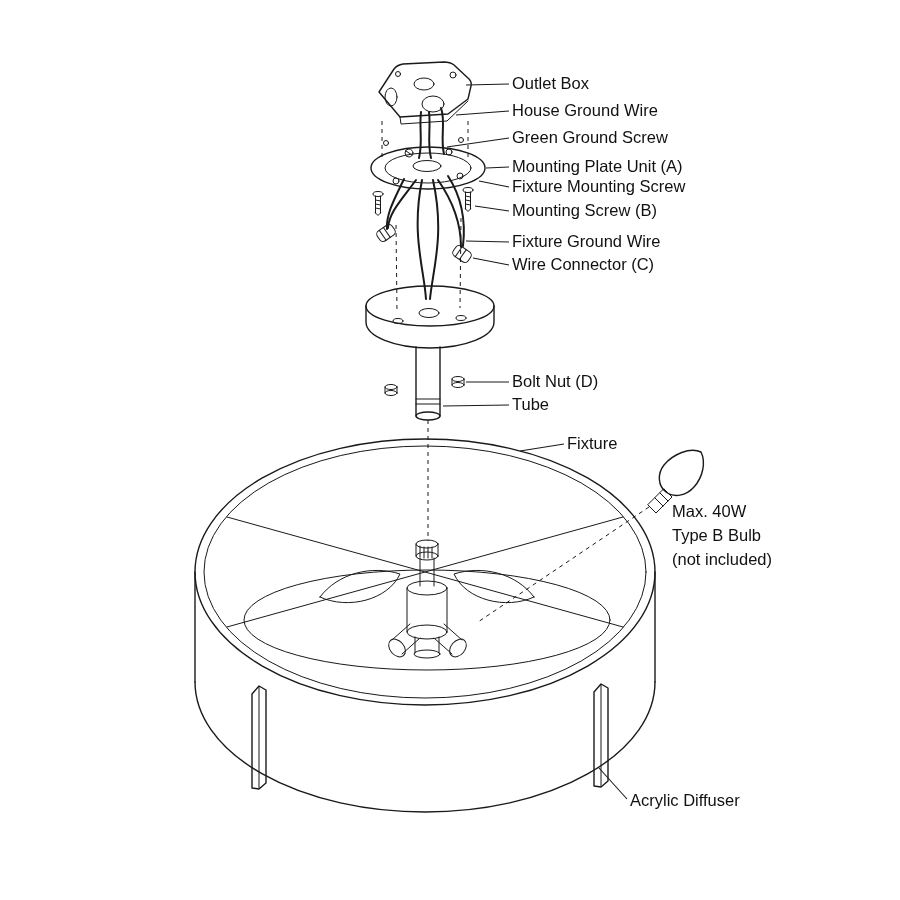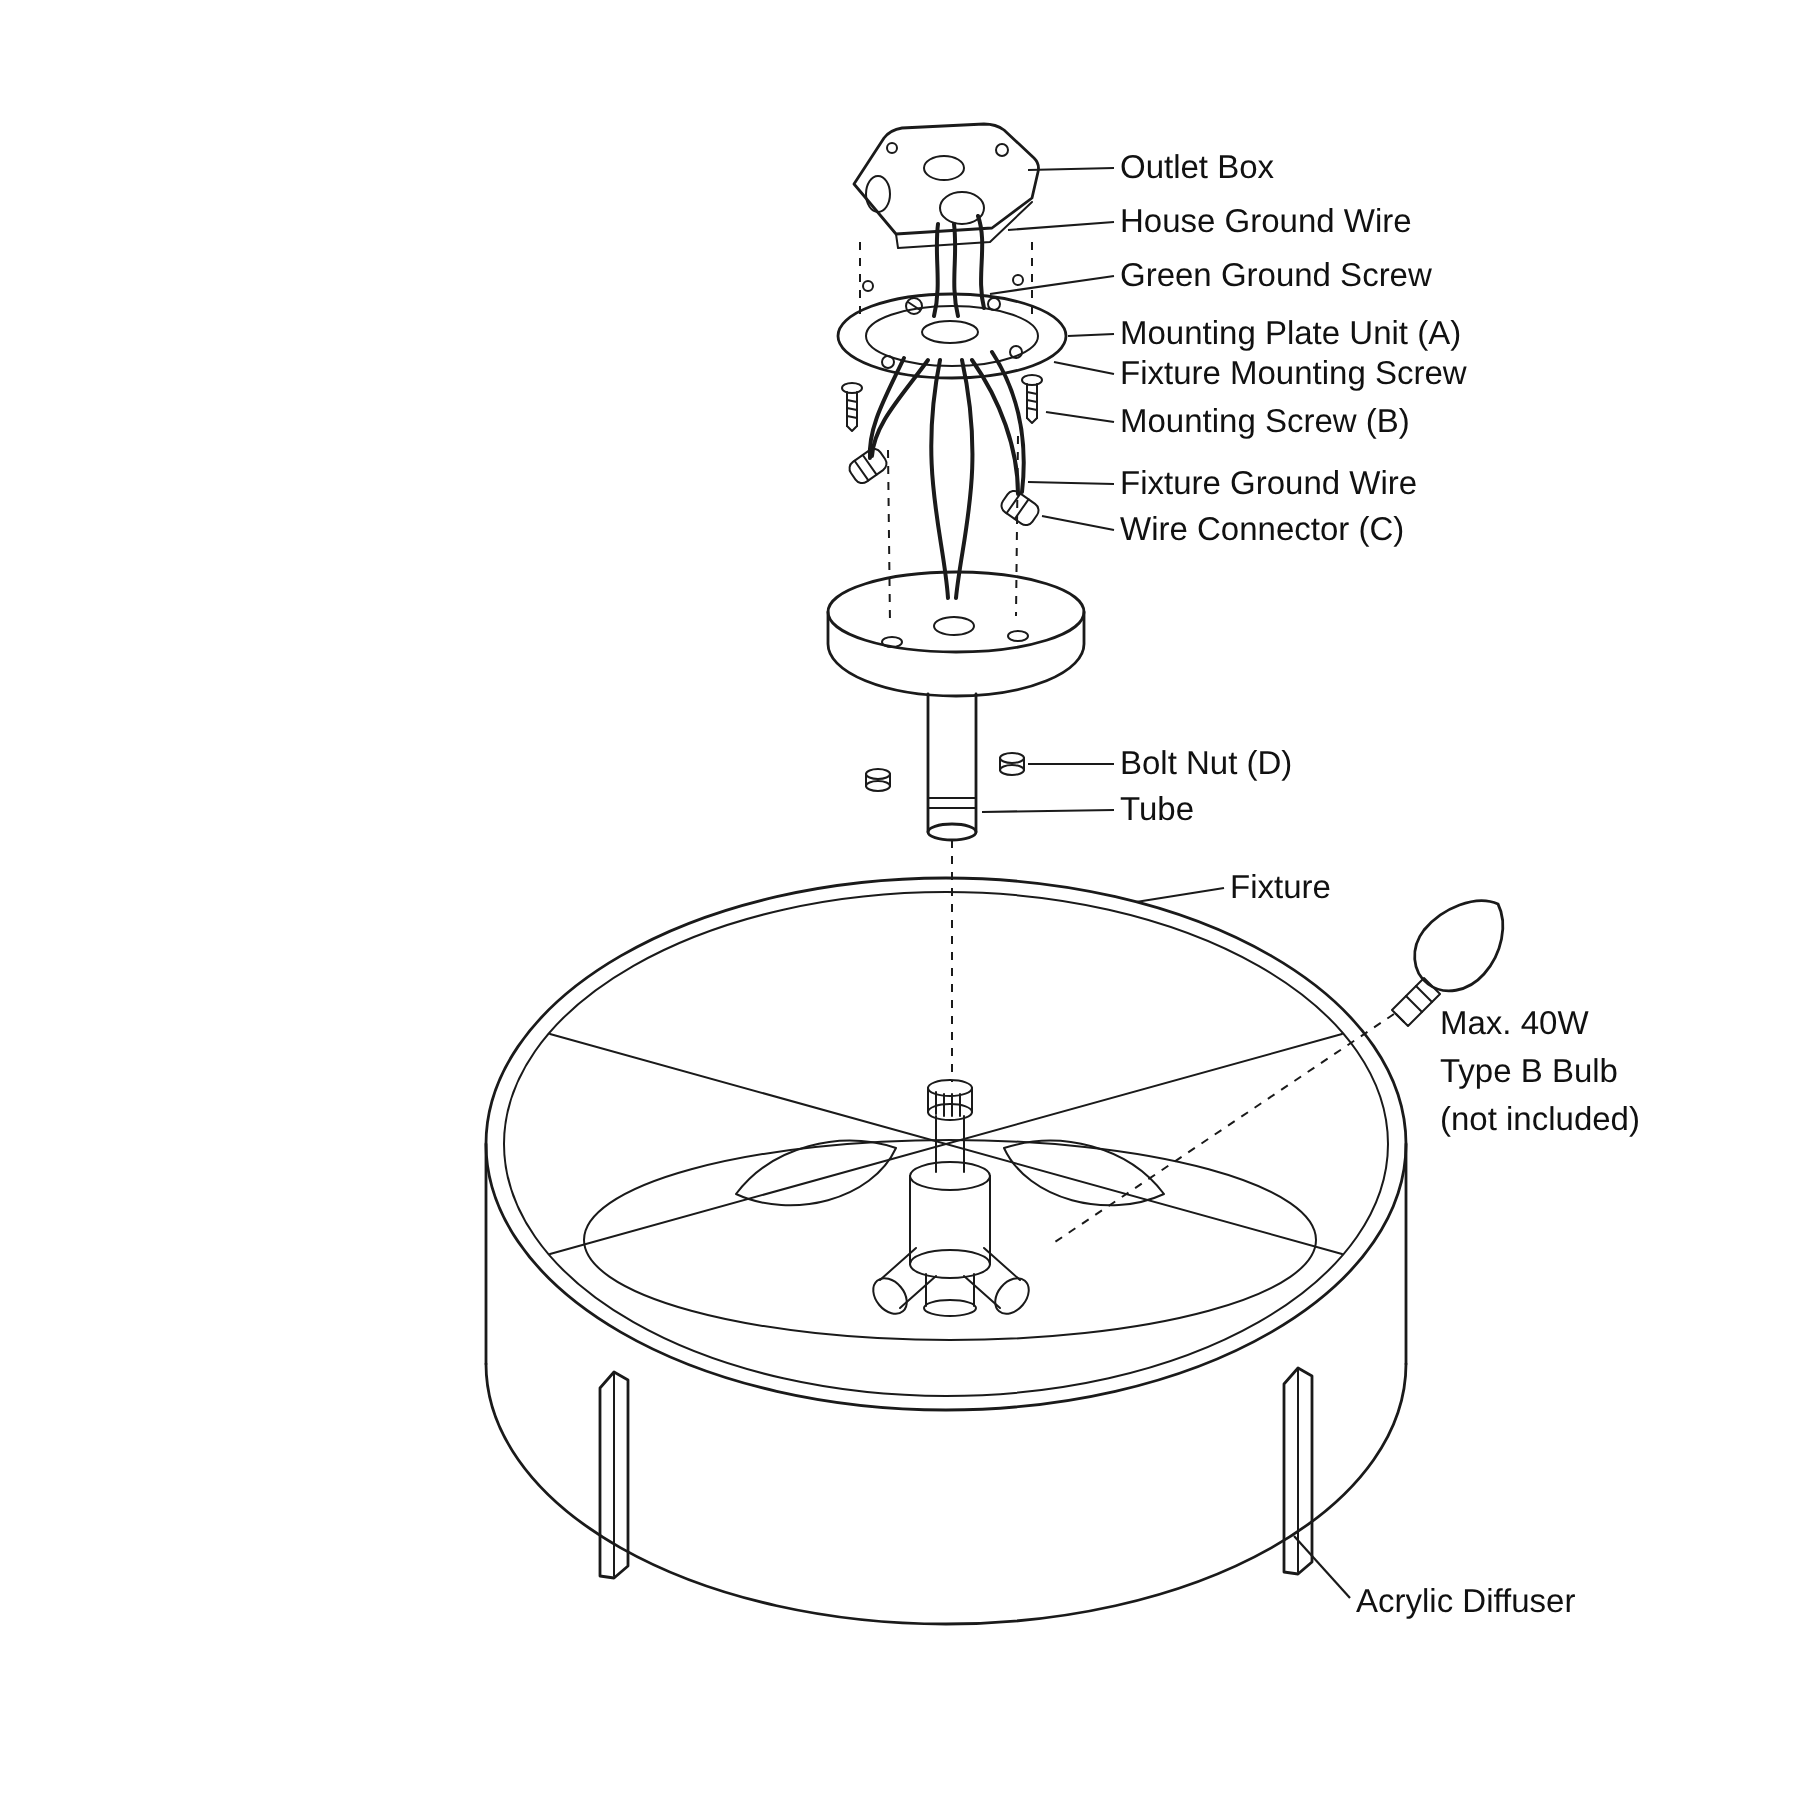--- a/index.html
+++ b/index.html
@@ -1,16 +1,16 @@
 <!DOCTYPE html>
 <html><head>
 <meta charset="utf-8">
 <style>
   html,body{margin:0;padding:0;background:#ffffff;}
-  .stage{position:relative;width:781px;height:900px;background:#ffffff;font-family:"Liberation Sans",sans-serif;overflow:hidden;margin-left:48px;}
+  .stage{position:relative;width:781px;height:900px;background:#ffffff;font-family:"Liberation Sans",sans-serif;overflow:hidden;}
   svg{display:block;}
   .ln{stroke:#1a1a1a;stroke-width:1.4;fill:none;stroke-linecap:round;stroke-linejoin:round;}
   .thin{stroke:#1a1a1a;stroke-width:1;fill:none;stroke-linecap:round;stroke-linejoin:round;}
   .wire{stroke:#1a1a1a;stroke-width:2;fill:none;stroke-linecap:round;}
   .dash{stroke:#1a1a1a;stroke-width:1;fill:none;stroke-dasharray:4 4;}
   .leader{stroke:#1a1a1a;stroke-width:1.1;fill:none;}
   .lbl{font-size:16.5px;fill:#111111;font-family:"Liberation Sans",sans-serif;}
 </style>
 </head>
 <body>

